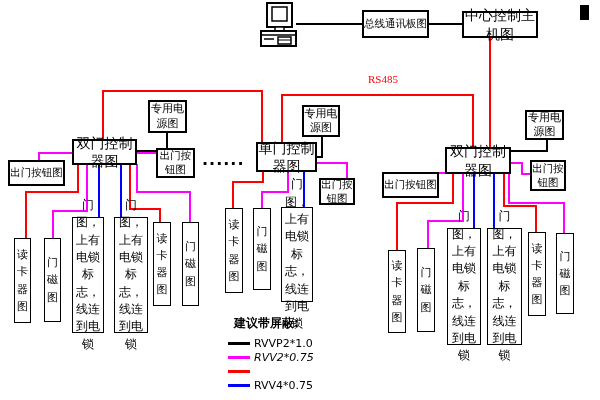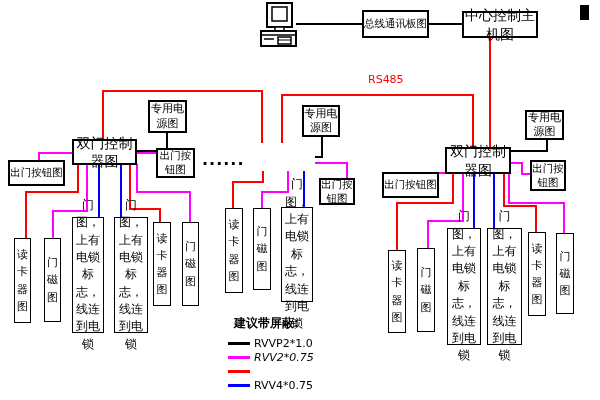--- a/index.html
+++ b/index.html
@@ -14,21 +14,21 @@
   .door{font-size:12px;line-height:1.45;padding:5px;}
   .vt{word-break:break-all;width:12px;line-height:1.55;font-size:11px;}
   .hl,.vl{position:absolute;}
   .hl{height:2px;}
   .vl{width:2px;}
   .ck{background:#000000;}
   .cr{background:#ff0000;}
   .cm{background:#ff00ff;}
   .cb{background:#0000ff;}
   .lbl{position:absolute;font-size:11px;white-space:nowrap;}
-  .red{color:#ff0000;}
+  .red{color:#ff0000;font-family:Liberation Serif, serif;}
   .dots{position:absolute;font-size:16px;font-weight:bold;letter-spacing:1px;}
   .legend-title{position:absolute;font-size:12px;font-weight:bold;}
   .legend-item-label{position:absolute;font-size:11px;white-space:nowrap;}
   .legend-swatch{position:absolute;width:22px;height:3px;}
   .marker{position:absolute;background:#000;}
 </style>
 </head>
 <body>
 
 <div id="stage">
@@ -110,20 +110,21 @@
     <line x1="8" y1="37" x2="18" y2="37" stroke="#000" stroke-width="1.5"></line>
   </svg>
 
   <div class="box" style="left:362px;top:10px;width:67px;height:28px;font-size:10.5px;">总线通讯板图</div>
   <div class="box ctrl" style="left:462px;top:11px;width:76px;height:27px;">中心控制主机图</div>
   <div class="marker" style="left:580px;top:5px;width:9px;height:15px;"></div>
 
   <div class="lbl red" style="left:368px;top:73px;">RS485</div>
 
   <div class="box ctrl" style="left:72px;top:139px;width:65px;height:26px;">双门控制器图</div>
+  <div class="box ctrl" style="left:256px;top:142px;width:61px;height:30px;">单门控制器图</div>
   <div class="box ctrl" style="left:445px;top:147px;width:66px;height:27px;">双门控制器图</div>
 
   <div class="dots" style="left:202px;top:150px;">......</div>
 
   <div class="box" style="left:148px;top:100px;width:39px;height:33px;">专用电源图</div>
   <div class="box" style="left:302px;top:105px;width:38px;height:32px;">专用电源图</div>
   <div class="box" style="left:525px;top:110px;width:39px;height:30px;">专用电源图</div>
 
   <div class="box small" style="left:8px;top:160px;width:57px;height:26px;">出门按钮图</div>
   <div class="box small" style="left:156px;top:148px;width:39px;height:30px;">出门按钮图</div>

